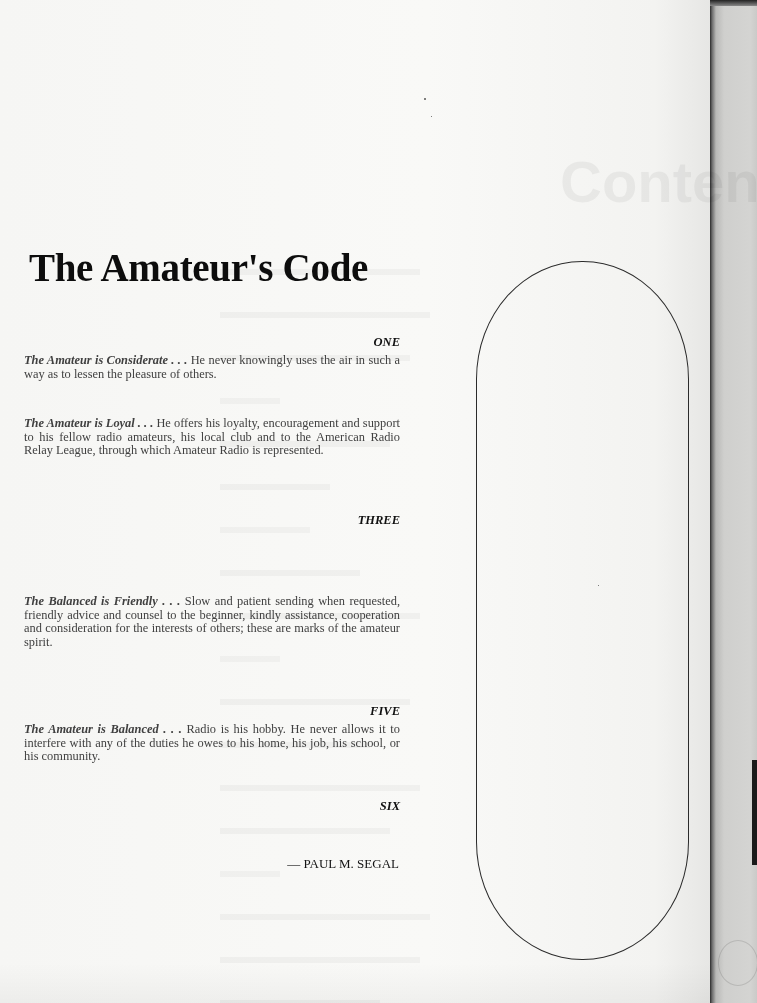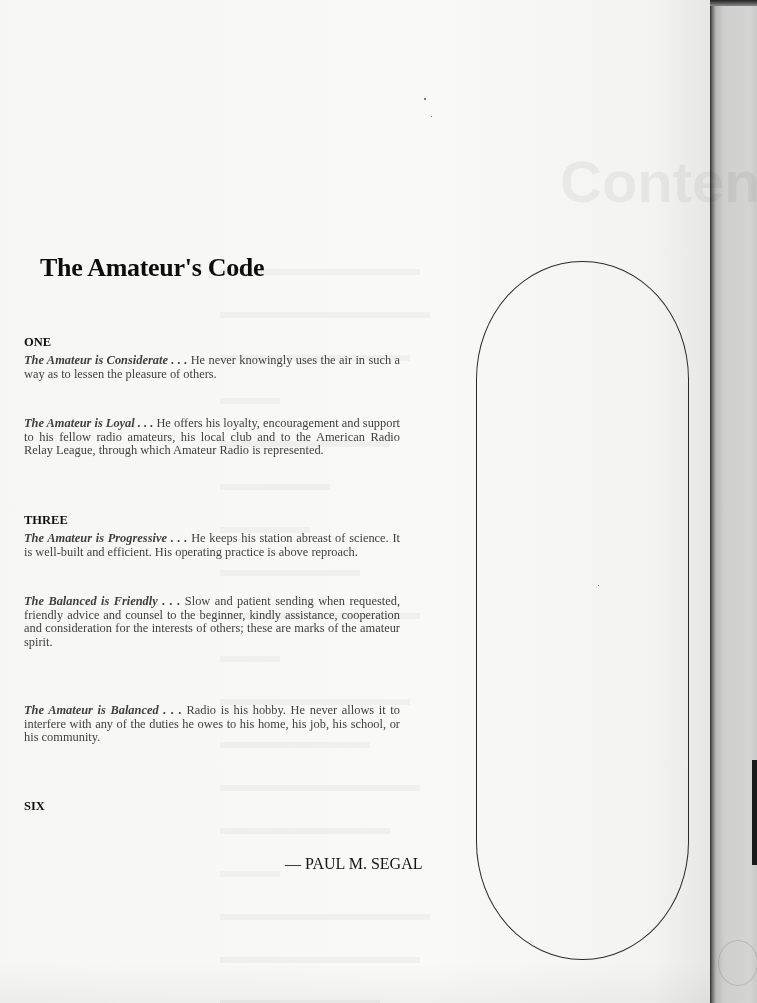--- a/index.html
+++ b/index.html
@@ -87,65 +87,67 @@
     .ghost-list .g {
       height: 37.5px;
       font-family: "Liberation Sans", "DejaVu Sans", sans-serif;
       font-size: 16px;
       color: rgba(0,0,0,0.045);
       white-space: nowrap;
     }
 
     .title {
       position: absolute;
-      left: 40px;
+      left: 29px;
       top: 244px;
       margin: 0;
       font-family: "Liberation Serif", "DejaVu Serif", serif;
       font-weight: bold;
-      font-size: 26px;
+      font-size: 39px;
       letter-spacing: -0.3px;
       line-height: 48px;
       color: #0d0d0d;
       white-space: nowrap;
     }
 
     .code-section {
       position: absolute;
       left: 24px;
       width: 376px;
     }
     .section-head {
       font-family: "Liberation Serif", "DejaVu Serif", serif;
+      font-style: italic;
       font-weight: bold;
       font-size: 12.5px;
       line-height: 14px;
       margin: 0 0 5px 0;
       color: #111;
+      text-align: right;
     }
     .section-body {
       font-family: "Liberation Serif", "DejaVu Serif", serif;
       font-size: 12.4px;
       line-height: 13.6px;
       text-align: justify;
       margin: 0;
       color: #404040;
     }
     .section-body .lead {
       font-style: italic;
       font-weight: bold;
     }
     .signature {
       position: absolute;
       left: 285px;
       top: 857px;
       width: 114px;
       text-align: right;
       font-family: "Liberation Serif", "DejaVu Serif", serif;
-      font-size: 16px;
+      font-size: 13px;
       line-height: 14px;
       color: #141414;
       white-space: nowrap;
     }
 
     .frame-oval {
       position: absolute;
       left: 476px;
       top: 261px;
       width: 213px;
@@ -200,28 +202,28 @@
   <div class="section-head">ONE</div>
   <p class="section-body"><span class="lead">The Amateur is Considerate . . .</span><span> He never knowingly uses the air in such a way as to lessen the pleasure of others.</span></p>
 </div>
 
 <div class="code-section" style="top:417px;">
   <p class="section-body"><span class="lead">The Amateur is Loyal . . .</span><span> He offers his loyalty, encouragement and support to his fellow radio amateurs, his local club and to the American Radio Relay League, through which Amateur Radio is represented.</span></p>
 </div>
 
 <div class="code-section" style="top:513px;">
   <div class="section-head">THREE</div>
-  <p class="section-body"><span class="lead">The Amateur is Progressive . . .</span><span> He keeps his station abreast of science. It is well-built and efficient. His operating practice is above reproach.</span></p>
 </div>
 
 <div class="code-section" style="top:595px;">
   <p class="section-body"><span class="lead">The Balanced is Friendly . . .</span><span> Slow and patient sending when requested, friendly advice and counsel to the beginner, kindly assistance, cooperation and consideration for the interests of others; these are marks of the amateur spirit.</span></p>
 </div>
 
 <div class="code-section" style="top:704px;">
+  <div class="section-head">FIVE</div>
   <p class="section-body"><span class="lead">The Amateur is Balanced . . .</span><span> Radio is his hobby. He never allows it to interfere with any of the duties he owes to his home, his job, his school, or his community.</span></p>
 </div>
 
 <div class="code-section" style="top:799px;">
   <div class="section-head">SIX</div>
 </div>
 
 <div class="signature">— PAUL M. SEGAL</div>
 
 <div class="frame-oval"></div>

